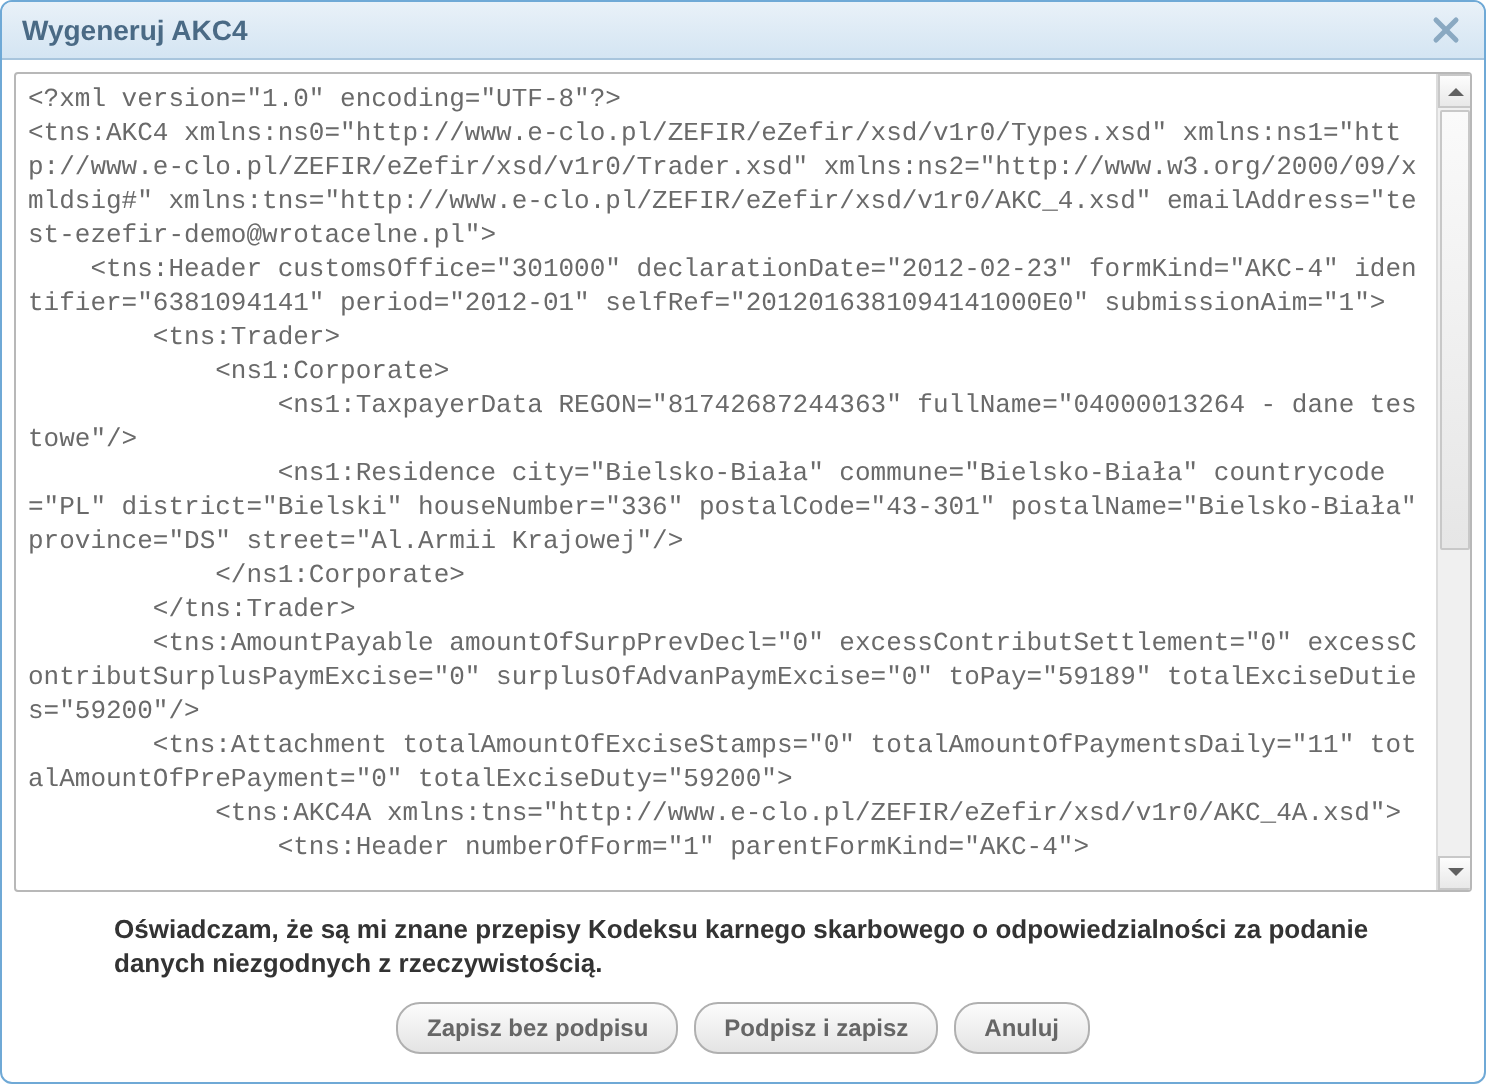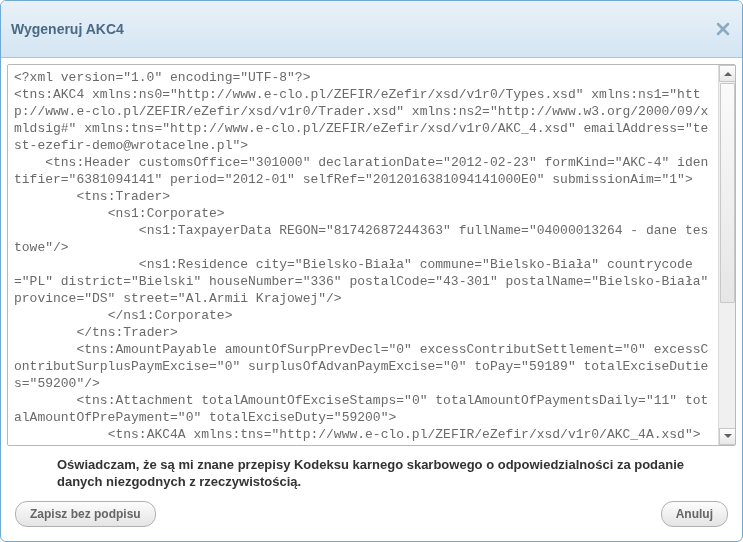--- a/index.html
+++ b/index.html
@@ -18,21 +18,21 @@
     border: 1px solid #6fa9d6;
     border-radius: 6px;
     background: #fff;
     display: flex;
     flex-direction: column;
     overflow: hidden;
   }
   .titlebar {
     background: linear-gradient(#e9f1f8, #d4e5f3);
     border-bottom: 1px solid #a8c5dd;
-    padding: 19px 10px;
+    padding: 5px 10px;
     display: flex;
     align-items: center;
     justify-content: space-between;
   }
   .titlebar-title {
     font-weight: bold;
     color: #4a6a85;
     font-size: 14px;
   }
   .close-btn {
@@ -116,21 +116,21 @@
     padding: 10px 6px 4px 6px;
     font-size: 13px;
     font-weight: bold;
     color: #333;
     line-height: 1.35;
     margin-left: 44px;
   }
   .button-row {
     padding: 6px 8px 8px 8px;
     display: flex;
-    justify-content: space-between;
+    justify-content: center;
     gap: 8px;
   }
   .btn {
     background: linear-gradient(#fcfcfc, #e4e4e4);
     border: 1px solid #b0b0b0;
     border-radius: 12px;
     padding: 5px 14px;
     font-size: 12px;
     font-weight: bold;
     color: #666;
@@ -176,18 +176,19 @@
         <div class="sb-btn down">
           <div class="sb-arrow"></div>
         </div>
       </div>
     </div>
 
     <div class="declaration">Oświadczam, że są mi znane przepisy Kodeksu karnego skarbowego o odpowiedzialności za podanie danych niezgodnych z rzeczywistością.</div>
 
     <div class="button-row">
       <button class="btn">Zapisz bez podpisu</button>
+      <button class="btn">Podpisz i zapisz</button>
       <button class="btn">Anuluj</button>
     </div>
 
   </div>
 
 </div>
 
 </body></html>

